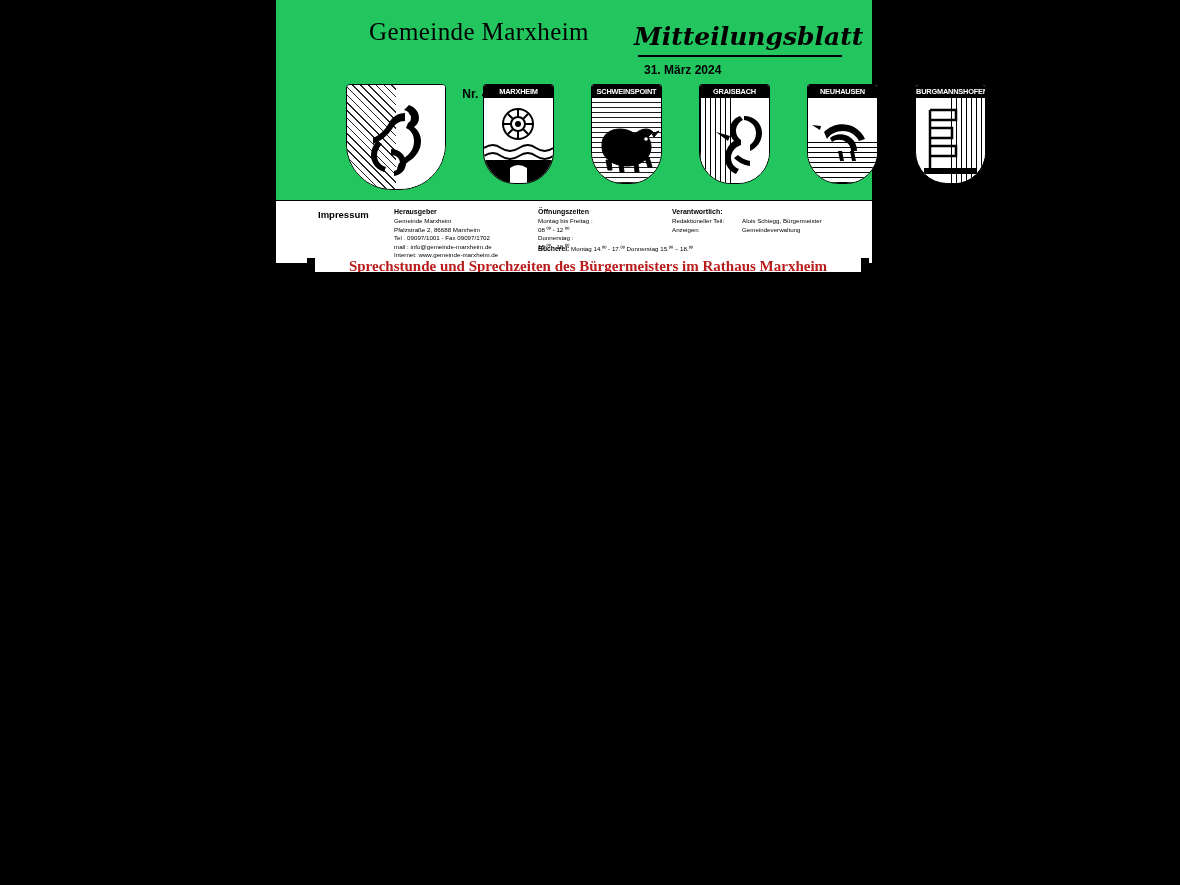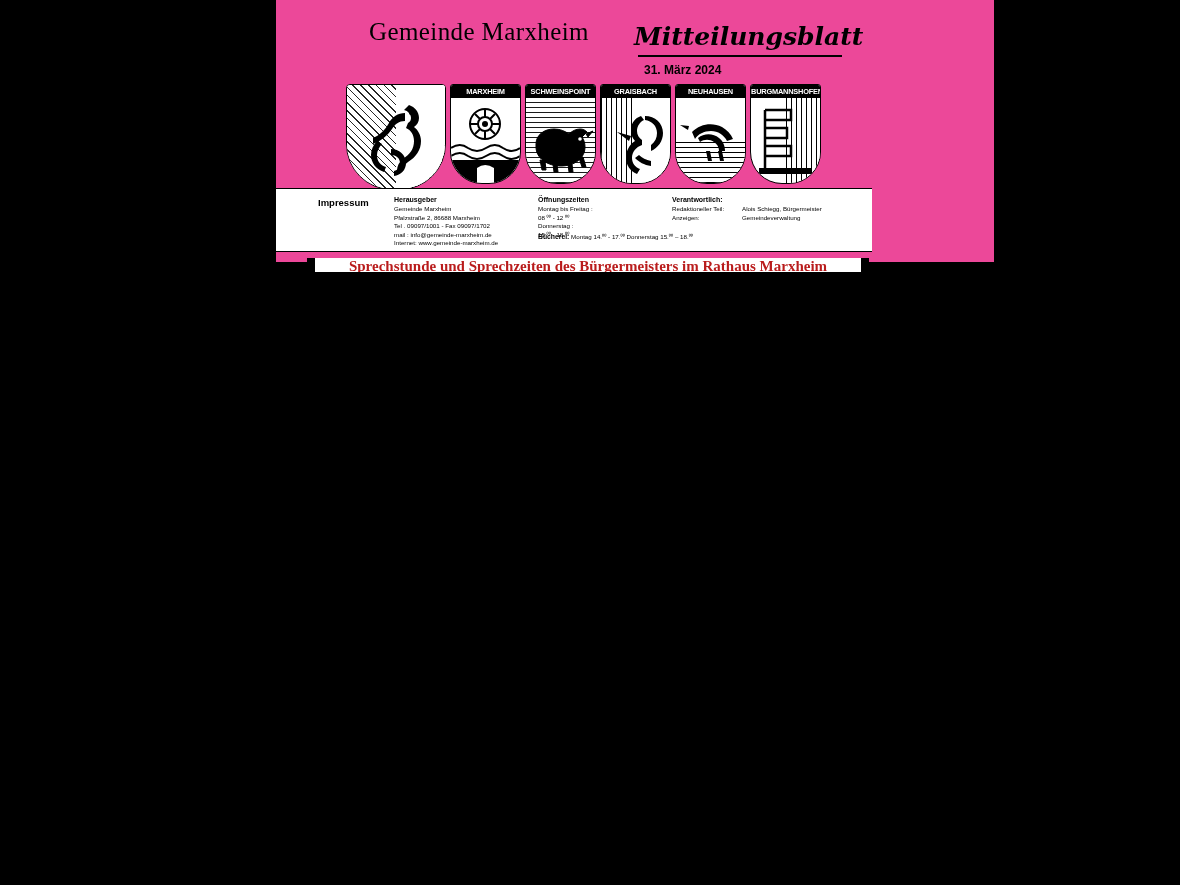--- a/index.html
+++ b/index.html
@@ -13,23 +13,23 @@
     position: relative;
     overflow: hidden;
     font-family: "Liberation Sans", sans-serif;
   }
 
   
   .page-sheet {
     position: absolute;
     left: 276px;
     top: 0px;
-    width: 718px;
+    width: 596px;
     height: 262px;
-    background: #ec4899;
+    background: #22c55e;
   }
 
   .masthead {
     position: relative;
     width: 100%;
     height: 200px;
   }
 
   .masthead-inner {
     position: absolute;
@@ -114,20 +114,21 @@
   }
   .crest.main {
     width: 98px;
     height: 104px;
     border-radius: 4px 4px 46px 46px;
   }
   .crest.small {
     width: 69px;
     height: 98px;
     border-radius: 3px 3px 32px 32px;
+    margin-left: 33px;
   }
   .crest-label {
     position: absolute;
     left: 0;
     top: 0;
     width: 100%;
     height: 13px;
     line-height: 13px;
     text-align: center;
     font-size: 7.4px;
@@ -181,21 +182,21 @@
   .crest-figure {
     position: absolute;
     left: 0; top: 0; right: 0; bottom: 0;
   }
   .crest-figure svg { width: 100%; height: 100%; display: block; }
 
   
   .impressum {
     position: absolute;
     left: 0;
-    top: 188px;
+    top: 200px;
     width: 596px;
     height: 62px;
     border-top: 1px solid #000;
     border-bottom: 1px solid #000;
     background: #fff;
   }
   .impressum-title {
     position: absolute;
     left: 42px;
     top: 8px;

